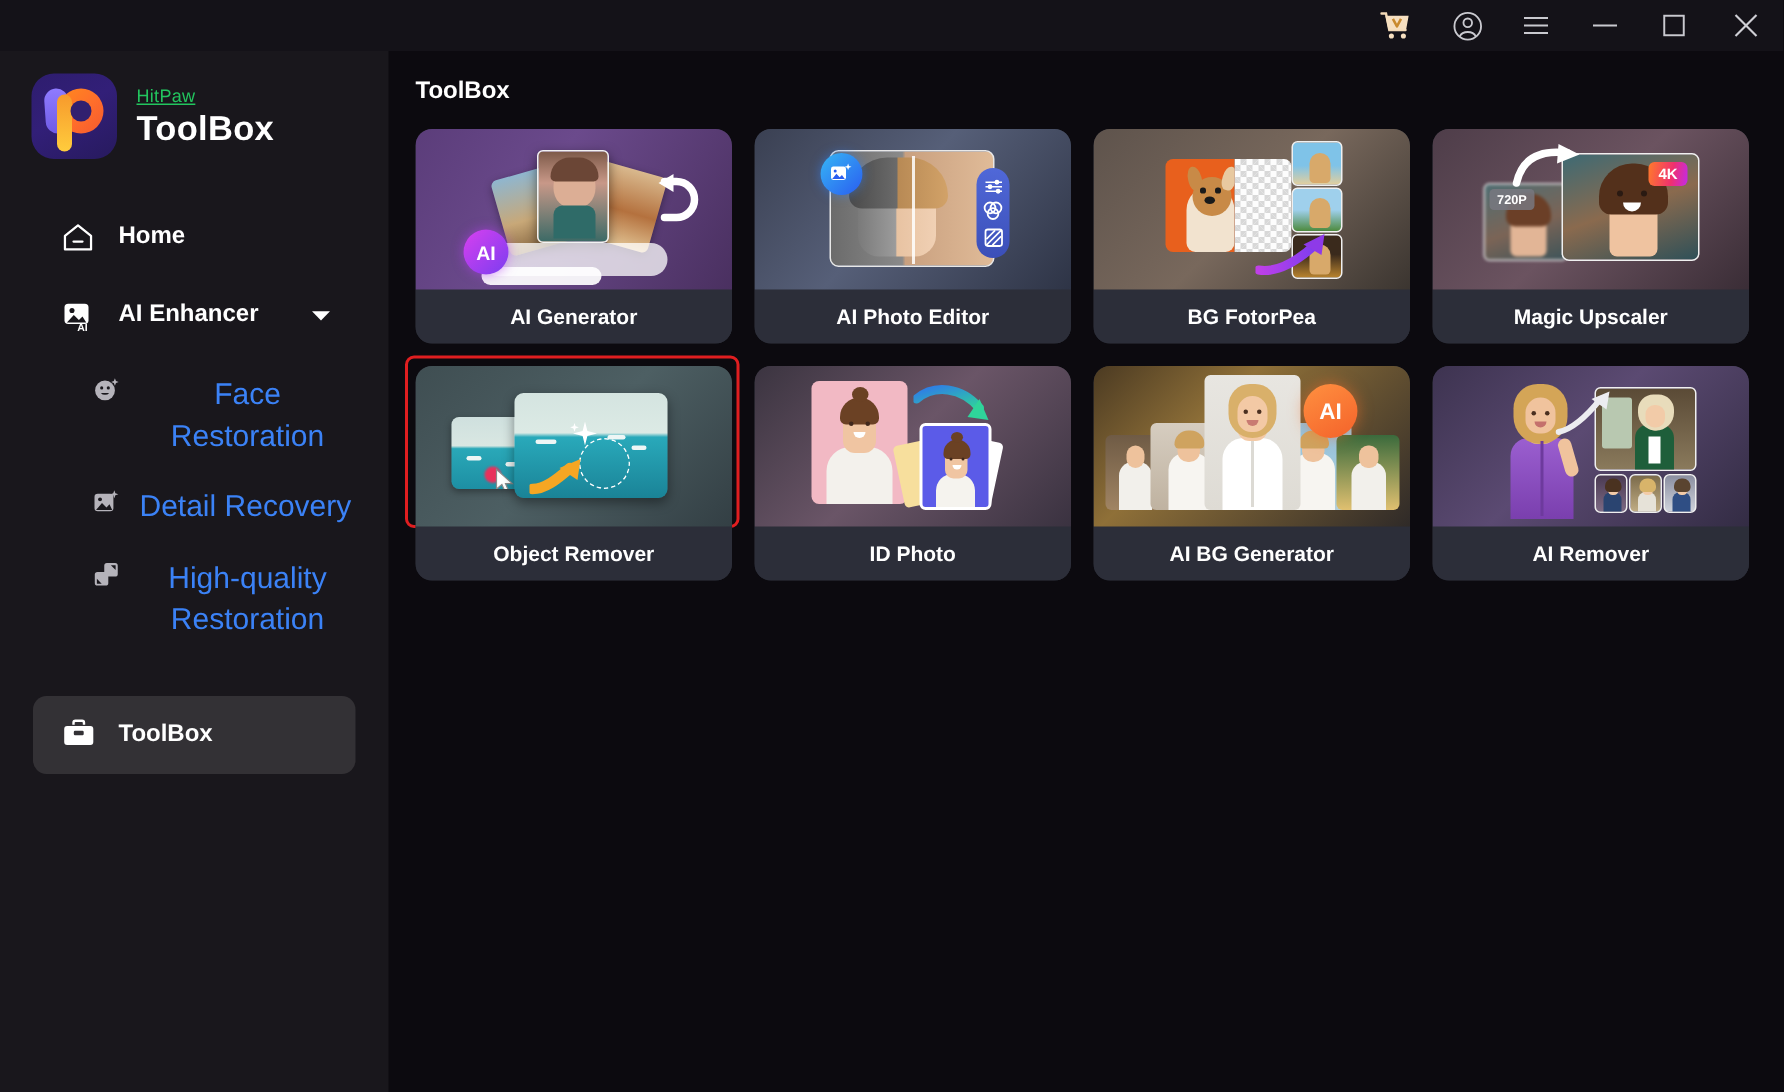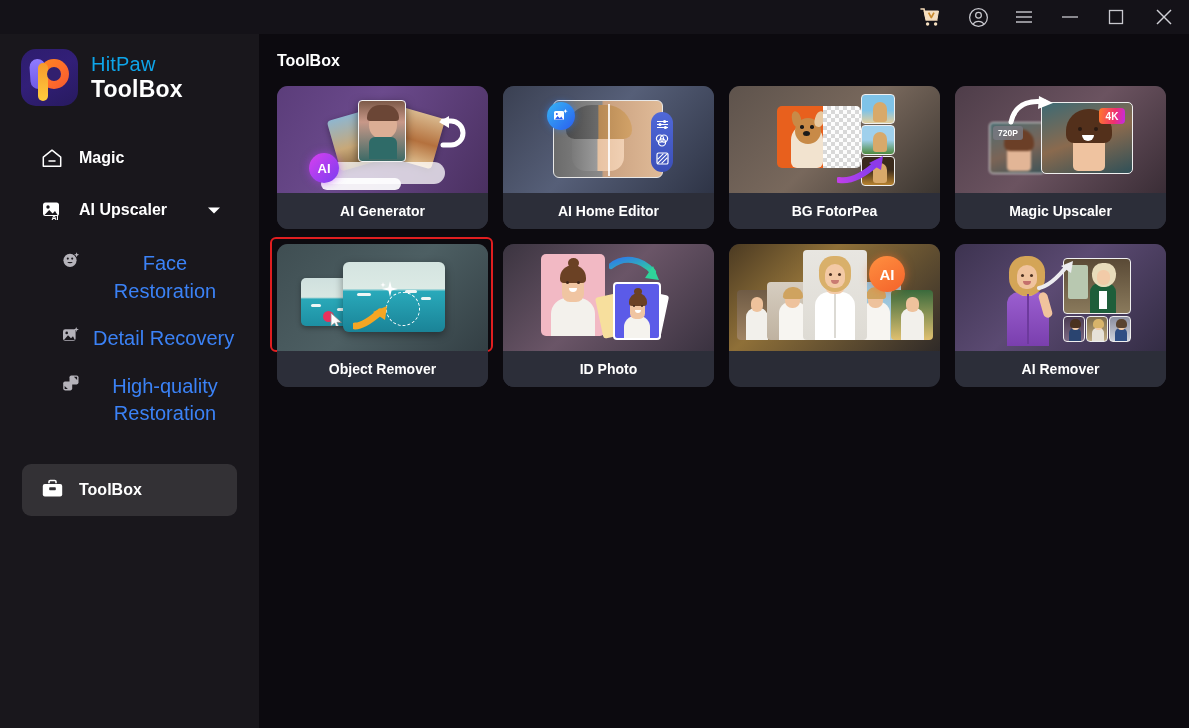--- a/index.html
+++ b/index.html
@@ -58,21 +58,21 @@
     position: absolute; left: 18px; top: 10px; width: 30px; height: 30px;
     border-radius: 50%;
     background: linear-gradient(135deg,#ff8a1e 0%, #ff6d2b 55%, #f4592f 100%);
   }
   .logo-p-hole {
     position: absolute; left: 26px; top: 18px; width: 14px; height: 14px;
     border-radius: 50%;
     background: #32206f;
   }
   .brand-text { margin-left: 13px; line-height: 1; }
-  .brand-top { font-size: 20px; color: #0ea5e9; letter-spacing: .2px; }
+  .brand-top { font-size: 12px; color: #22c55e; letter-spacing: .2px; text-decoration: underline; }
   .brand-bot { font-size: 23px; color: #ffffff; font-weight: bold; margin-top: 4px; letter-spacing: .2px; }
 
   .nav { margin-top: 22px; }
   .nav-item {
     display: flex; align-items: center;
     height: 52px; margin: 0 22px; padding-left: 19px;
     border-radius: 9px; color: #ffffff;
     font-size: 16px; font-weight: bold;
   }
   .nav-item.active { background: #333135; }
@@ -213,33 +213,33 @@
 
       <div class="nav">
 
         <div class="nav-item">
           <span class="nav-ico">
             <svg width="22" height="21" viewBox="0 0 22 21">
               <path d="M2.3 9.2 L11 2.2 L19.7 9.2 L19.7 18.3 L2.3 18.3 Z" fill="none" stroke="#ffffff" stroke-width="1.5" stroke-linejoin="round"></path>
               <line x1="8" y1="13" x2="14" y2="13" stroke="#ffffff" stroke-width="1.5" stroke-linecap="round"></line>
             </svg>
           </span>
-          <span class="nav-lbl">Magic</span>
+          <span class="nav-lbl">Home</span>
         </div>
 
         <div class="nav-item">
           <span class="nav-ico">
             <svg width="22" height="21" viewBox="0 0 22 21">
               <rect x="2" y="2.5" width="16" height="13.5" rx="2.5" fill="#ffffff"></rect>
               <circle cx="7" cy="7" r="1.7" fill="#19171c"></circle>
               <path d="M3.6 15 L8.2 10 L11.6 13.4 L14 11 L16.5 15 Z" fill="#19171c"></path>
               <text x="10.5" y="20.4" font-family="Liberation Sans, sans-serif" font-size="7" font-weight="bold" fill="#ffffff">AI</text>
             </svg>
           </span>
-          <span class="nav-lbl">AI Upscaler</span>
+          <span class="nav-lbl">AI Enhancer</span>
           <span class="nav-caret">
             <svg width="14" height="9" viewBox="0 0 14 9">
                 <path d="M1 1.5 L7 7.6 L13 1.5 Z" fill="#ffffff"></path>
               </svg>
           </span>
         </div>
 
         <div class="subnav">
 
           <div class="subnav-item">
@@ -353,21 +353,21 @@
                   <circle cx="7" cy="8.4" r="3.6" fill="none" stroke="#fff" stroke-width="1.2"></circle>
                 </svg>
               <svg width="13" height="13" viewBox="0 0 13 13">
                   <rect x="1" y="1" width="11" height="11" rx="1.6" fill="none" stroke="#fff" stroke-width="1.2"></rect>
                   <line x1="1.6" y1="11.4" x2="11.4" y2="1.6" stroke="#fff" stroke-width="1.1"></line>
                   <line x1="1.6" y1="7.4" x2="7.4" y2="1.6" stroke="#fff" stroke-width="1.1"></line>
                   <line x1="5.6" y1="11.4" x2="11.4" y2="5.6" stroke="#fff" stroke-width="1.1"></line>
                 </svg>
             </div>
           </div>
-          <div class="card-label">AI Home Editor</div>
+          <div class="card-label">AI Photo Editor</div>
         </div>
 
         <div class="card">
           <div class="card-art art-bgremover">
             <div class="ph" style="left:48px;top:20px;width:46px;height:62px;background:#e8601d;border-radius:5px 0 0 5px;">
               <div style="position:absolute;left:14px;top:18px;width:32px;height:44px;border-radius:16px 16px 6px 6px;background:#f2e3cf;"></div>
               <div style="position:absolute;left:18px;top:12px;width:26px;height:26px;border-radius:50%;background:#c88a47;"></div>
               <div style="position:absolute;left:15px;top:5px;width:9px;height:16px;border-radius:50% 50% 40% 40%;background:#c88a47;transform:rotate(-14deg);"></div>
               <div style="position:absolute;left:38px;top:5px;width:9px;height:16px;border-radius:50% 50% 40% 40%;background:#e8c9a0;transform:rotate(14deg);"></div>
               <div style="position:absolute;left:23px;top:19px;width:3.5px;height:3.5px;border-radius:50%;background:#1a1a1a;"></div>
@@ -512,20 +512,21 @@
               <div style="position:absolute;left:22px;top:14px;width:20px;height:30px;border-radius:10px 10px 8px 8px;background:#f3c9a5;"></div>
               <div style="position:absolute;left:16px;top:6px;width:32px;height:36px;border-radius:16px 16px 18px 18px;background:#d9b06a;"></div>
               <div style="position:absolute;left:22px;top:14px;width:20px;height:24px;border-radius:10px 10px 9px 9px;background:#f3c9a5;"></div>
               <div style="position:absolute;left:26px;top:23px;width:3px;height:3px;border-radius:50%;background:#4a3020;"></div>
               <div style="position:absolute;left:35px;top:23px;width:3px;height:3px;border-radius:50%;background:#4a3020;"></div>
               <div style="position:absolute;left:28px;top:30px;width:8px;height:4px;border-radius:0 0 6px 6px;background:#c97b72;"></div>
               <div style="position:absolute;left:31px;top:44px;width:2px;height:44px;background:#dcdad4;"></div>
             </div>
             <div class="badge-ai" style="left:140px;top:12px;width:36px;height:36px;font-size:15px;background:linear-gradient(150deg,#ff9040 0%,#f4622a 100%);box-shadow:0 0 10px rgba(245,110,40,.55);">AI</div>
           </div>
+          <div class="card-label">AI BG Generator</div>
         </div>
 
         <div class="card">
           <div class="card-art art-portrait">
             <div style="position:absolute;left:42px;top:8px;width:58px;height:92px;">
               <div style="position:absolute;left:10px;top:40px;width:42px;height:54px;border-radius:12px 12px 0 0;background:linear-gradient(180deg,#9b5fd0 0%,#7a3fae 100%);"></div>
               <div style="position:absolute;left:20px;top:14px;width:20px;height:30px;border-radius:10px 10px 8px 8px;background:#f0c39d;"></div>
               <div style="position:absolute;left:12px;top:4px;width:36px;height:40px;border-radius:18px 18px 20px 20px;background:#d4a557;"></div>
               <div style="position:absolute;left:20px;top:13px;width:20px;height:24px;border-radius:10px 10px 9px 9px;background:#f0c39d;"></div>
               <div style="position:absolute;left:24px;top:22px;width:3px;height:3px;border-radius:50%;background:#4a3020;"></div>

